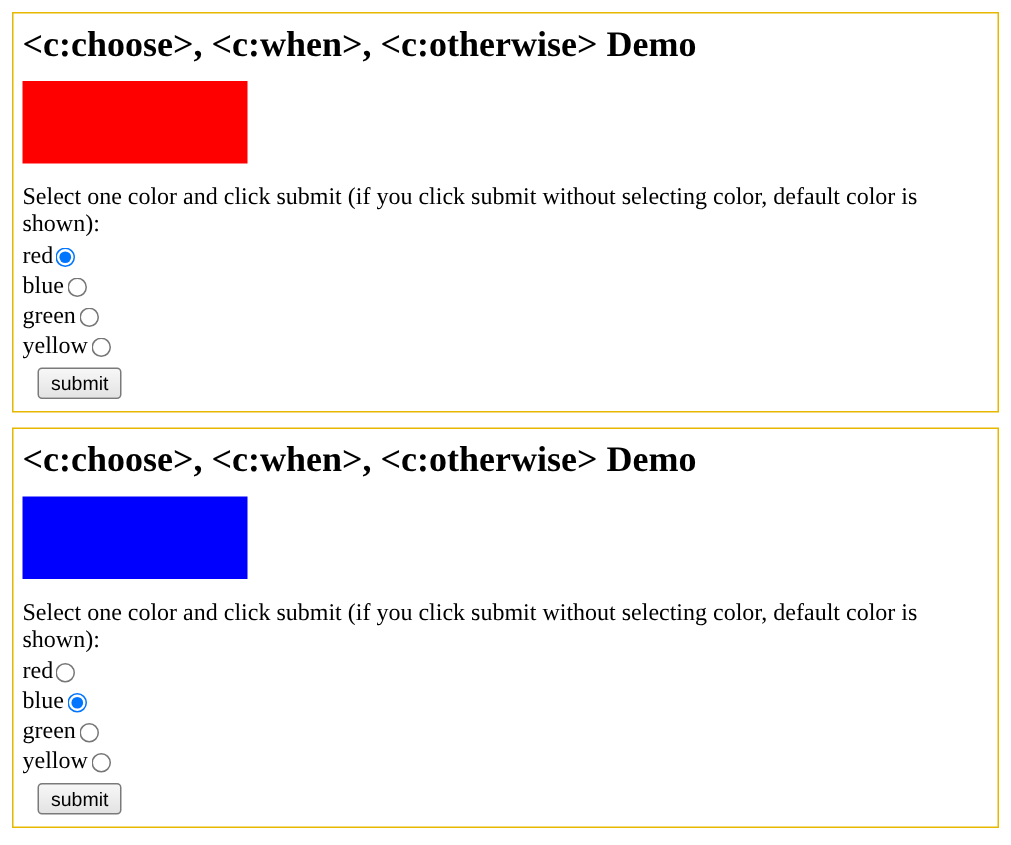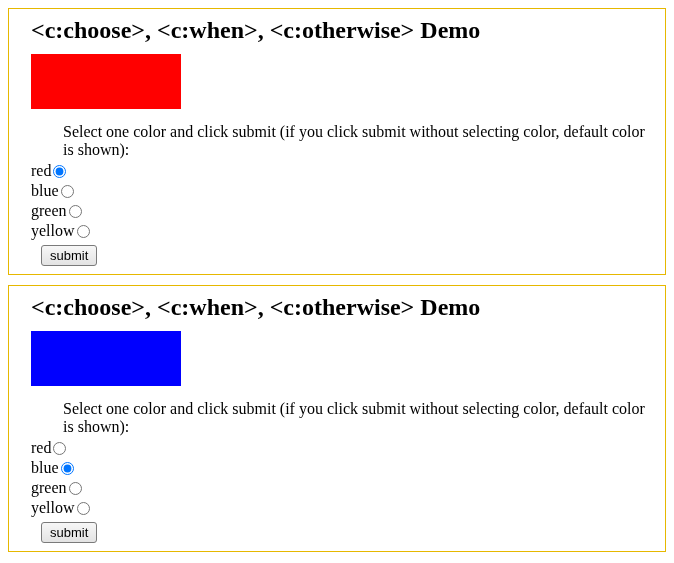--- a/index.html
+++ b/index.html
@@ -7,37 +7,36 @@
     margin: 0;
     padding: 8px;
     font-family: "Times New Roman", Times, serif;
     font-size: 16px;
     color: #000;
     background: #fff;
     width: 674px;
   }
   .panel {
     border: 1px solid #e6b800;
-    padding: 4px 6px 8px 22px;
+    padding: 4px 6px 8px 6px;
     margin-bottom: 10px;
   }
   .panel h2 {
     font-size: 24px;
     font-weight: bold;
     margin: 4px 0 10px 0;
   }
   .swatch {
     width: 150px;
     height: 55px;
     margin: 4px 0 14px 0;
   }
   .instr {
     font-size: 16px;
     margin-bottom: 2px;
-    margin-left: 32px;
   }
   .opt {
     font-size: 16px;
     line-height: 1.25;
     display: flex;
     align-items: center;
     gap: 0;
   }
   .opt input[type="radio"] {
     margin: 2px 0 2px 2px;

